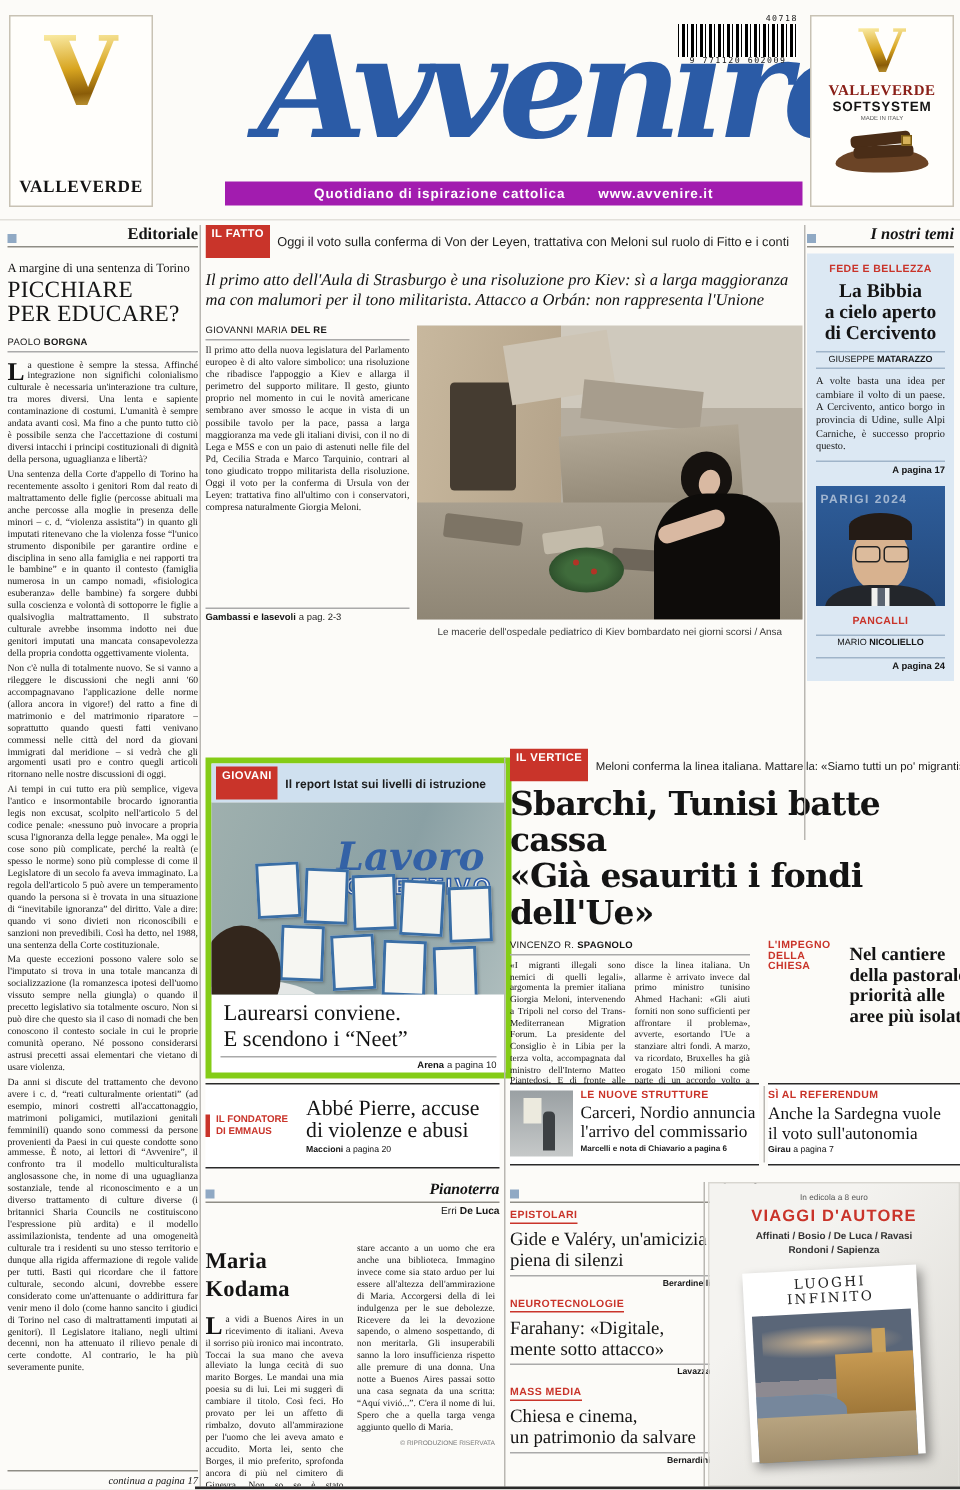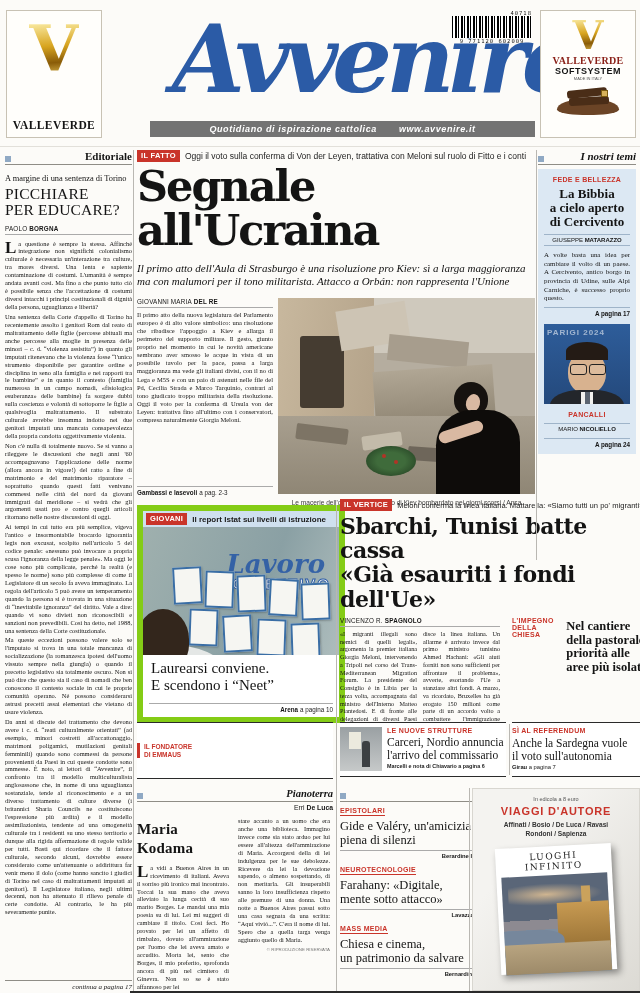--- a/index.html
+++ b/index.html
@@ -32,31 +32,31 @@
   .issueline{font-size:6.6px;margin-top:6px;color:#222;}
   .priceline{font-size:6.6px;margin-top:1px;}
   .saintline{color:#c03026;font-weight:bold;font-size:6.8px;line-height:1.15;margin-top:6px;}
   .saintsub{color:#c03026;font-style:italic;font-size:6px;}
   .editionnote{color:#9a9890;font-size:5px;line-height:1.2;margin-top:16px;}
   .masthead{font-family:"DejaVu Serif",serif;font-weight:bold;font-style:italic;color:#2b5ba6;
             font-size:94px;line-height:.92;letter-spacing:-6px;text-align:center;}
   .bc-top{font-family:"DejaVu Sans Mono",monospace;font-size:5.5px;text-align:right;letter-spacing:1px;}
   .bars{height:22px;background:repeating-linear-gradient(90deg,#000 0 1px,#fff 1px 3px,#000 3px 5px,#fff 5px 6px);}
   .bc-bottom{font-family:"DejaVu Sans Mono",monospace;font-size:5.5px;text-align:center;letter-spacing:1px;}
-  .tagbar{background:#737373;color:#fff;display:flex;align-items:center;justify-content:center;gap:22px;
-          font-family:"Liberation Sans",sans-serif;font-weight:bold;font-size:9px;letter-spacing:.6px;font-style:italic;}
+  .tagbar{background:#a21caf;color:#fff;display:flex;align-items:center;justify-content:center;gap:22px;
+          font-family:"Liberation Sans",sans-serif;font-weight:bold;font-size:9px;letter-spacing:.6px;}
 
   
   .sechead{display:flex;align-items:flex-end;border-bottom:1px solid #8f8d86;padding-bottom:2px;}
   .sechead .sq{width:6px;height:6px;background:#90a9c4;margin-right:auto;}
   .sechead .st{font-weight:bold;font-size:11px;}
 
   
   .chip{background:#c9342a;color:#fff;font-family:"Liberation Sans",sans-serif;font-weight:bold;
-        font-size:7.5px;padding:1px 4px 2px;letter-spacing:.3px;flex:none;align-self:center;}
+        font-size:7.5px;padding:1px 4px 12px;letter-spacing:.3px;flex:none;align-self:center;}
   .kickrow{display:flex;align-items:center;gap:5px;white-space:nowrap;overflow:hidden;}
   .kicktext{font-family:"Liberation Sans",sans-serif;font-size:8.5px;color:#1d1d1d;}
   .redkick{color:#c9342a;font-family:"Liberation Sans",sans-serif;font-weight:bold;font-size:7px;letter-spacing:.3px;}
   .redkick u{display:inline-block;text-decoration:none;border-bottom:1.5px solid #c9342a;padding-bottom:1px;}
 
   
   .byline{font-family:"Liberation Sans",sans-serif;font-size:6.3px;letter-spacing:.2px;
           border-bottom:1px solid #aaa;padding-bottom:2px;margin-bottom:3px;}
   .byline b{margin-left:2px;}
   .credit{font-family:"Liberation Sans",sans-serif;font-size:6.3px;text-align:right;border-top:1px solid #aaa;padding-top:2px;}
@@ -93,21 +93,21 @@
   #temibox{background:#dce8f3;margin-top:4px;padding:7px 6px 6px;}
   .t-kick{color:#c9342a;font-family:"Liberation Sans",sans-serif;font-weight:bold;font-size:7px;text-align:center;letter-spacing:.3px;}
   .t-title{font-weight:bold;font-size:13px;line-height:1.08;text-align:center;margin-top:4px;}
   .t-author{font-family:"Liberation Sans",sans-serif;font-size:6px;text-align:center;border-top:1px solid #9fb4c9;border-bottom:1px solid #9fb4c9;padding:2px 0;margin-top:5px;}
   .t-body{font-size:6.9px;line-height:1.25;margin-top:5px;text-align:justify;}
   .t-page{font-family:"Liberation Sans",sans-serif;font-weight:bold;font-size:6.3px;text-align:right;border-top:1px solid #9fb4c9;padding-top:2px;margin-top:4px;}
   #pancphoto{position:relative;width:86px;height:80px;margin:7px auto 0;background:linear-gradient(#2e5d9a,#24497c);overflow:hidden;}
   #pancphoto .ptxt{position:absolute;left:3px;top:4px;color:rgba(255,255,255,.55);font-family:"Liberation Sans",sans-serif;font-weight:bold;font-size:8px;letter-spacing:1px;}
 
   
-  #giovani{left:137px;top:505px;width:196px;height:206px;border:6px solid #84cc16;display:flex;flex-direction:column;background:#fff;}
+  #giovani{left:137px;top:505px;width:196px;height:206px;border:4px solid #84cc16;display:flex;flex-direction:column;background:#fff;}
   #giovani .ghead{background:#cfe0ef;display:flex;align-items:center;gap:5px;padding:2px 3px;}
   #giovani .gkick{font-family:"Liberation Sans",sans-serif;font-size:8px;font-weight:bold;color:#1c1c1c;}
   #gphoto{position:relative;flex:none;height:128px;background:linear-gradient(110deg,#9fb0ae,#8aa0a4 60%,#aebdbd);overflow:hidden;}
   #gphoto .w1{position:absolute;right:8px;top:6px;color:rgba(255,255,255,.9);font-family:"Liberation Sans",sans-serif;font-weight:bold;font-size:15px;letter-spacing:2px;margin-top:42px;-webkit-text-stroke:1px #2b5ba6;}
   #gphoto .w2{position:absolute;right:14px;top:22px;color:#2b5ba6;font-weight:bold;font-style:italic;font-size:26px;font-family:"DejaVu Serif",serif;opacity:.9;}
   .paper{position:absolute;width:25px;height:33px;background:#f6f6f2;border:2px solid #3a6ea5;box-shadow:1px 1px 2px rgba(0,0,0,.25);}
   #gphoto .head{position:absolute;left:-6px;bottom:-14px;width:52px;height:60px;background:#33261c;border-radius:50% 50% 40% 40%;}
   #gphoto .shoulder{position:absolute;left:-10px;bottom:-30px;width:90px;height:40px;background:#e4e7e6;border-radius:40% 60% 0 0;}
   #giovani .ghl{font-size:15px;line-height:1.12;padding:5px 8px 2px;}
   #giovani .credit{margin:auto 6px 4px;}
@@ -145,21 +145,21 @@
   #referendum .rcredit{font-family:"Liberation Sans",sans-serif;font-size:5.8px;margin-top:2px;}
   #referendum .rcredit .cn{font-weight:bold;}
 
   
   .bhead{display:flex;align-items:flex-end;border-bottom:1px solid #8f8d86;padding-bottom:2px;}
   .bhead .sq{width:6px;height:6px;background:#90a9c4;margin-right:auto;}
   .bhead .st{font-weight:bold;font-size:10.5px;font-style:italic;}
   #pianoterra{left:137px;top:788px;width:196px;height:203px;display:flex;flex-direction:column;}
   #pianoterra .pauth{font-family:"Liberation Sans",sans-serif;font-size:6.8px;text-align:right;margin-top:2px;}
   #pianoterra .pauth b{margin-left:2px;}
-  #pcols{flex:1;display:flex;gap:9px;overflow:hidden;margin-top:6px;}
+  #pcols{flex:1;display:flex;gap:9px;overflow:hidden;margin-top:18px;}
   #pcols .pc{width:92px;font-size:6.3px;line-height:1.26;}
   #pcols .ptitle{font-weight:bold;font-size:15px;margin:3px 0 6px;letter-spacing:.2px;}
   .copyright{font-family:"Liberation Sans",sans-serif;font-size:4.4px;color:#777;text-align:right;margin-top:3px;}
 
   #agora{left:340px;top:788px;width:166px;height:203px;}
   .aitem{padding:5px 0 2px;}
   .aitem .ahl{font-size:12.5px;line-height:1.12;margin-top:3px;}
   .aitem .credit{margin-top:3px;font-size:5.8px;}
 
   #adbottom{left:472px;top:788px;width:168px;height:203px;background:linear-gradient(130deg,#f4f3f0 30%,#dcdad4);
@@ -238,21 +238,20 @@
       <p>Da anni si discute del trattamento che devono avere i c. d. “reati culturalmente orientati” (ad esempio, minori costretti all'accattonaggio, matrimoni poligamici, mutilazioni genitali femminili) quando sono commessi da persone provenienti da Paesi in cui queste condotte sono ammesse. È noto, ai lettori di “Avvenire”, il confronto tra il modello multiculturalista anglosassone che, in nome di una uguaglianza sostanziale, tende al riconoscimento e a un diverso trattamento di culture diverse (i britannici Sharia Councils ne costituiscono l'espressione più ardita) e il modello assimilazionista, tendente ad una omogeneità culturale tra i residenti su uno stesso territorio e dunque alla rigida affermazione di regole valide per tutti. Basti qui ricordare che il fattore culturale, secondo alcuni, dovrebbe essere considerato come un'attenuante o addirittura far venir meno il dolo (come hanno sancito i giudici di Torino nel caso di maltrattamenti imputati ai genitori). Il Legislatore italiano, negli ultimi decenni, non ha attenuato il rilievo penale di certe condotte. Al contrario, le ha più severamente punite.</p>
     </div>
     <div class="cont">continua a pagina 17</div>
   </div>
 
   <div class="abs" id="main">
     <div class="kickrow">
       <span class="chip">IL FATTO</span>
       <span class="kicktext">Oggi il voto sulla conferma di Von der Leyen, trattativa con Meloni sul ruolo di Fitto e i conti</span>
     </div>
-    <div class="bighead">Segnale all'Ucraina</div>
     <div class="deck">Il primo atto dell'Aula di Strasburgo è una risoluzione pro Kiev: sì a larga maggioranza ma con malumori per il tono militarista. Attacco a Orbán: non rappresenta l'Unione</div>
 
     <div id="storyrow">
       <div id="storycol">
         <div class="byline">
           <span>GIOVANNI MARIA</span><b>DEL RE</b>
         </div>
         <div class="sbody just">Il primo atto della nuova legislatura del Parlamento europeo è di alto valore simbolico: una risoluzione che ribadisce l'appoggio a Kiev e allarga il perimetro del supporto militare. Il gesto, giunto proprio nel momento in cui le novità americane sembrano aver smosso le acque in vista di un possibile tavolo per la pace, passa a larga maggioranza ma vede gli italiani divisi, con il no di Lega e M5S e con un paio di astenuti nelle file del Pd, Cecilia Strada e Marco Tarquinio, contrari al tono giudicato troppo militarista della risoluzione. Oggi il voto per la conferma di Ursula von der Leyen: trattativa fino all'ultimo con i conservatori, compresa naturalmente Giorgia Meloni.</div>
         <div class="credit">
           <span class="cn">Gambassi e Iasevoli</span><span class="cp">a pag. 2-3</span>
@@ -372,20 +371,27 @@
         <div class="credit">
           <span class="cn">Traboni</span><span class="cp">a pagina 20</span>
         </div>
       </div>
     </div>
   </div>
 
   <div class="abs teaser" id="emmaus">
     <div class="elabel pre">IL FONDATORE
 DI EMMAUS</div>
+    <div>
+      <div class="ehl pre">Abbé Pierre, accuse
+di violenze e abusi</div>
+      <div class="ecredit">
+        <span class="cn">Maccioni</span> <span>a pagina 20</span>
+      </div>
+    </div>
   </div>
 
   <div class="abs teaser" id="carceri">
     <div id="carcphoto">
       <div class="win"></div>
         <div class="fig"></div>
     </div>
     <div>
       <div class="redkick">LE NUOVE STRUTTURE</div>
       <div class="chl2 pre">Carceri, Nordio annuncia

